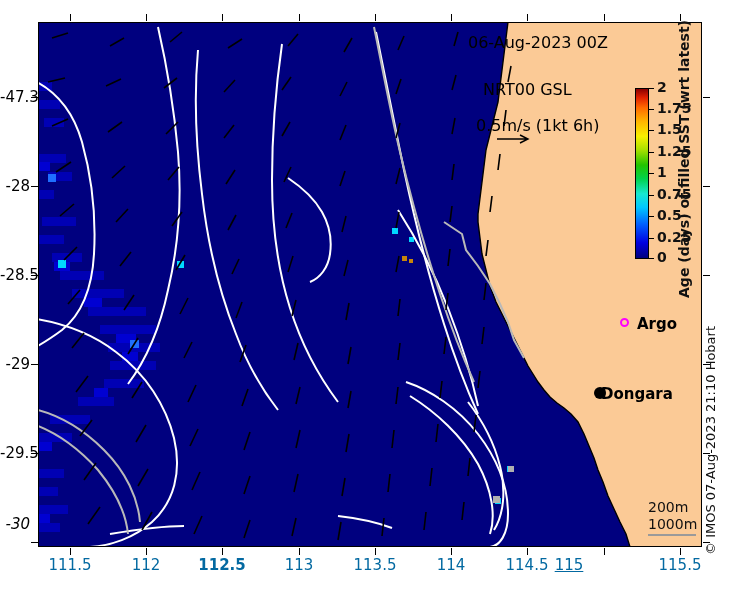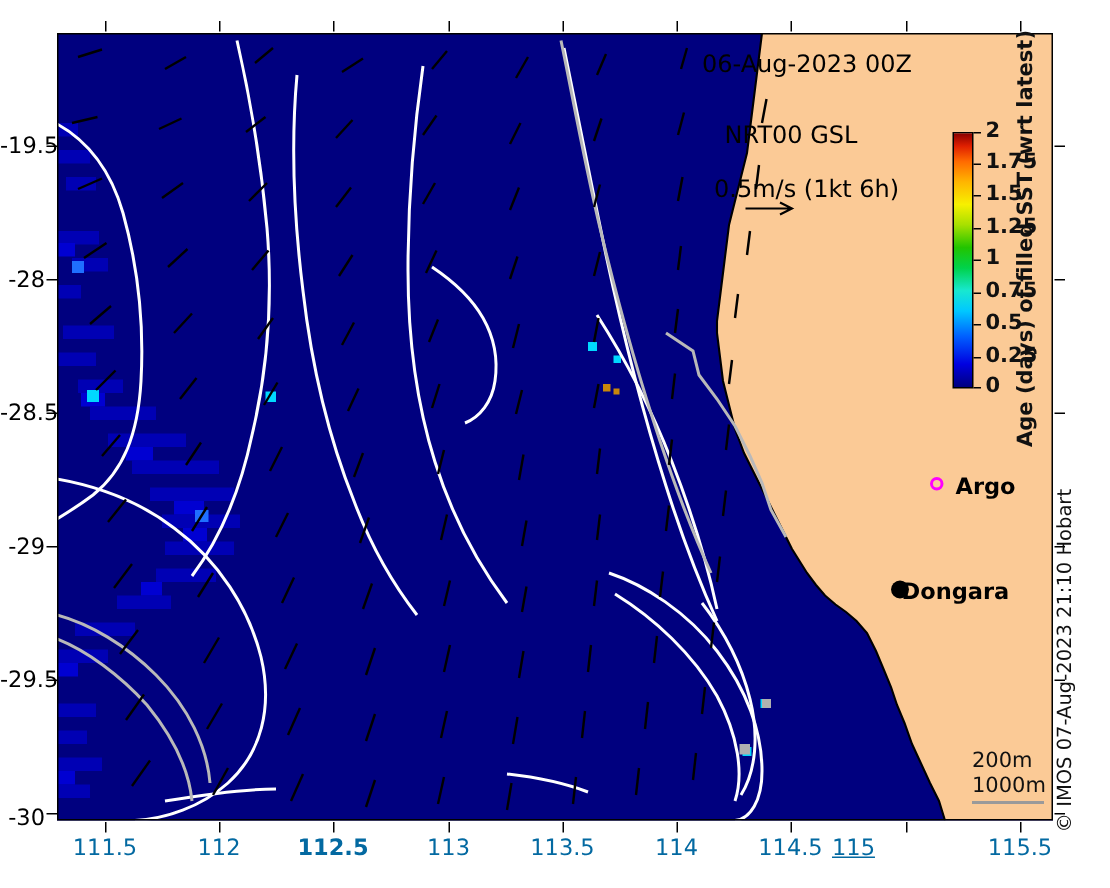--- a/index.html
+++ b/index.html
@@ -391,22 +391,22 @@
   <div class="xlab" style="left:70px;">111.5</div>
   <div class="xlab" style="left:146px;">112</div>
   <div class="xlab" style="left:222px;font-weight:bold;">112.5</div>
   <div class="xlab" style="left:299px;">113</div>
   <div class="xlab" style="left:375px;">113.5</div>
   <div class="xlab" style="left:451px;">114</div>
   <div class="xlab" style="left:527px;">114.5</div>
   <div class="xlab" style="left:569px;text-decoration:underline;">115</div>
   <div class="xlab" style="left:680px;">115.5</div>
 
-  <div class="ylab" style="top:97px;">-19.5</div>
+  <div class="ylab" style="top:97px;">-47.3</div>
   <div class="ylab" style="top:186px;">-28</div>
   <div class="ylab" style="top:275px;">-28.5</div>
   <div class="ylab" style="top:364px;">-29</div>
   <div class="ylab" style="top:453px;">-29.5</div>
-  <div class="ylab" style="top:545px;">-30</div>
+  <div class="ylab" style="top:524px;font-style:italic;">-30</div>
 
   <div class="copy">© IMOS 07-Aug-2023 21:10 Hobart</div>
 
 </div>
 
 </body></html>

